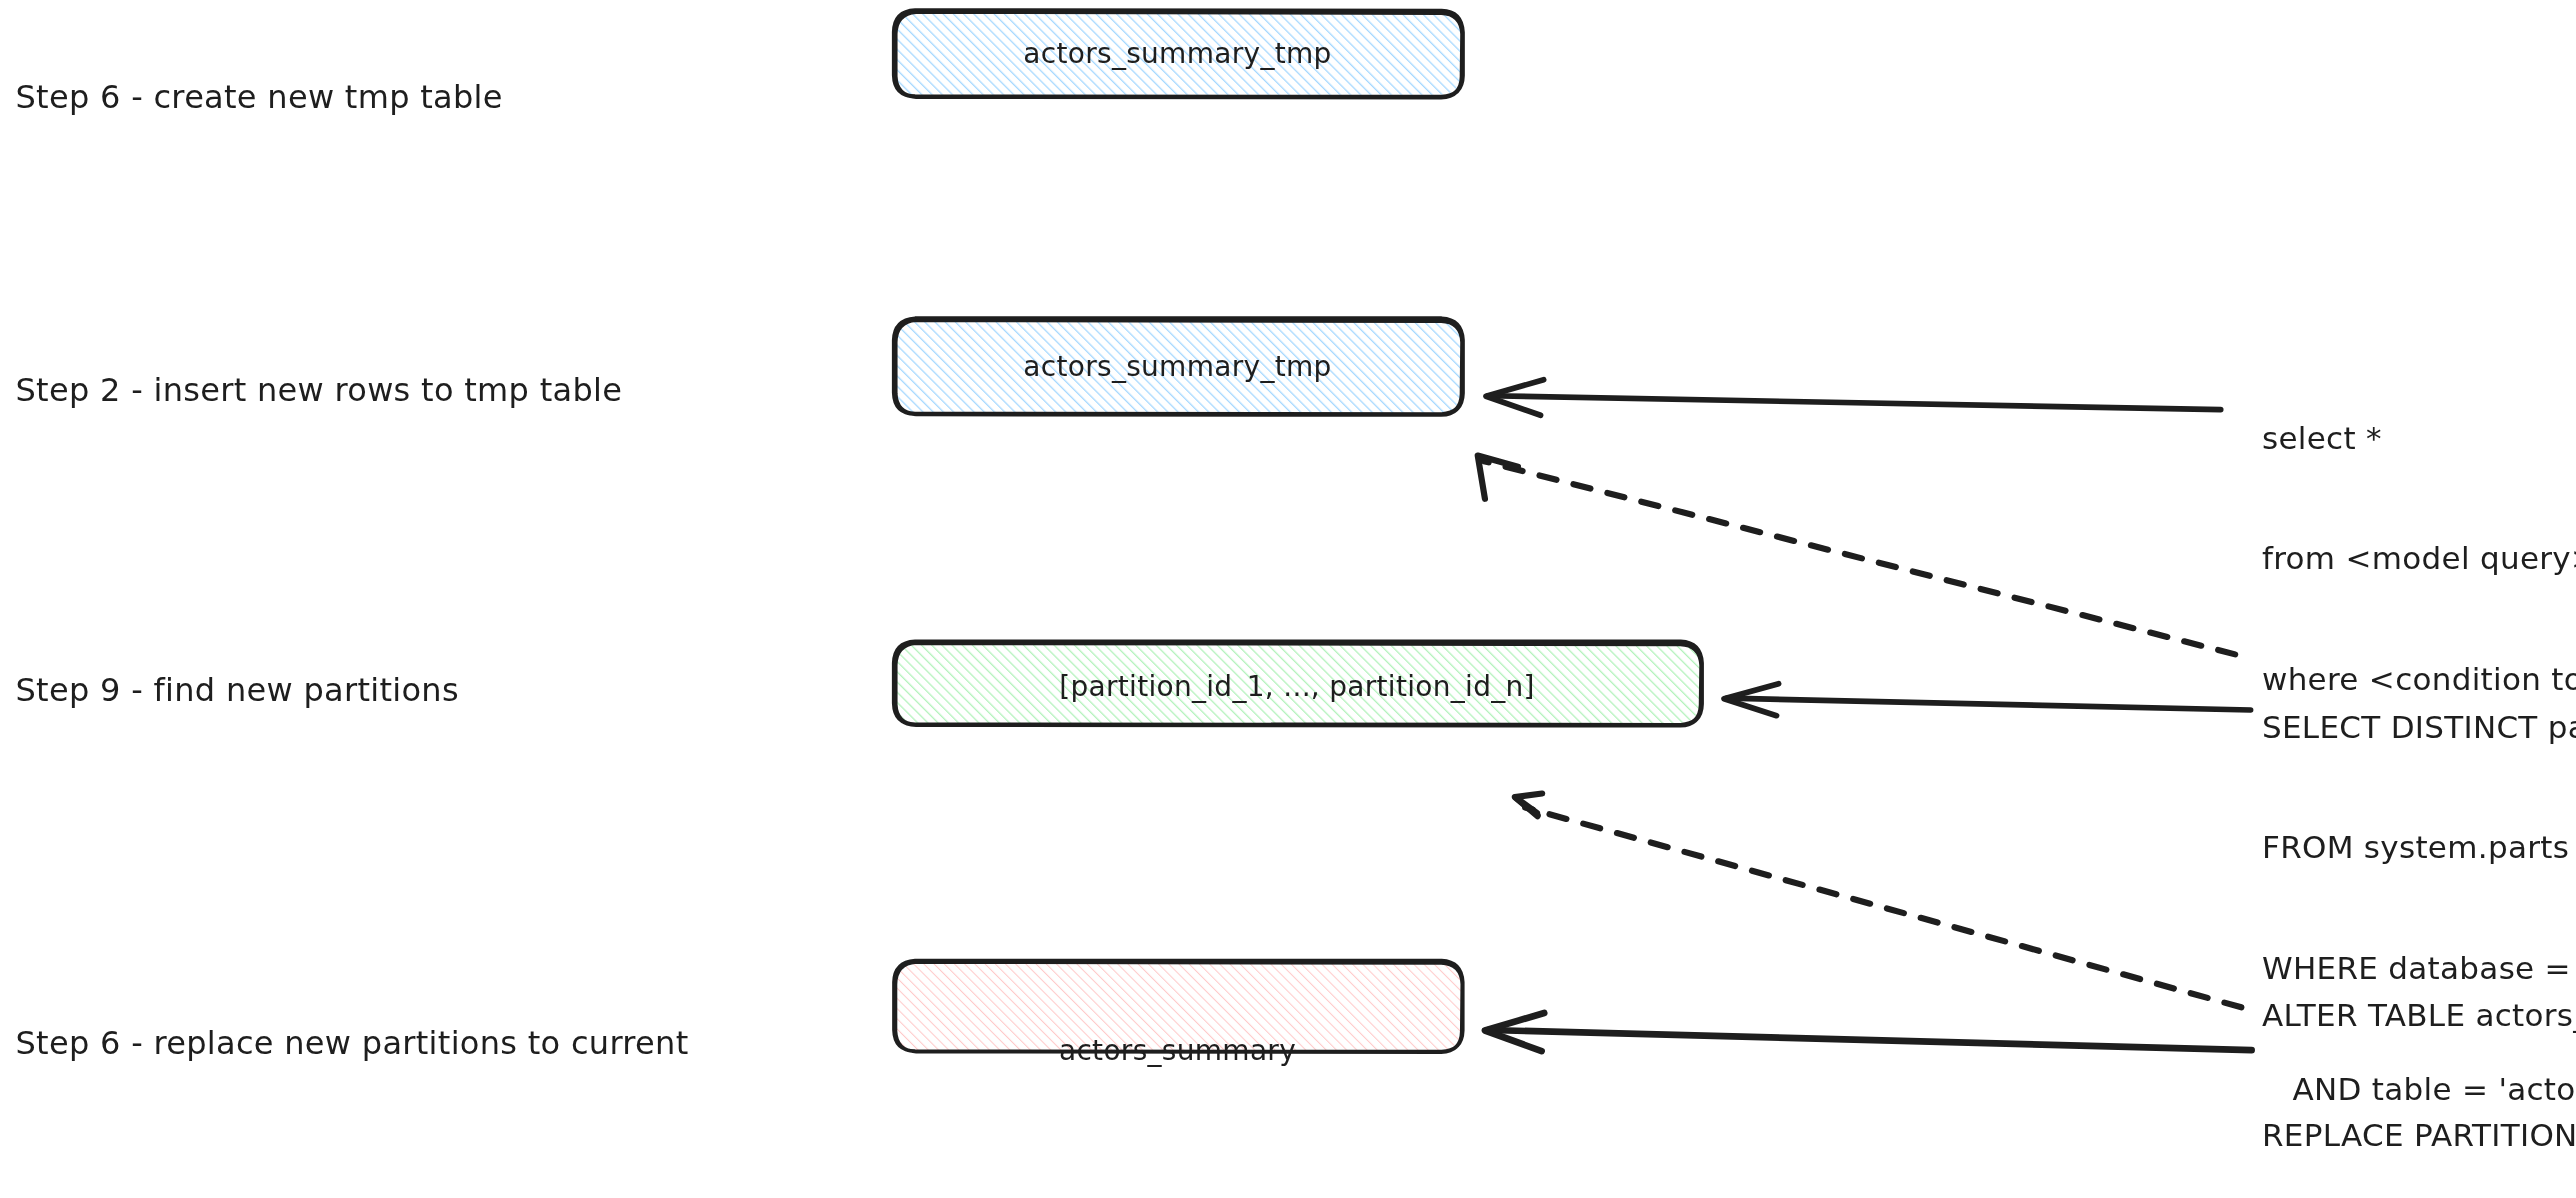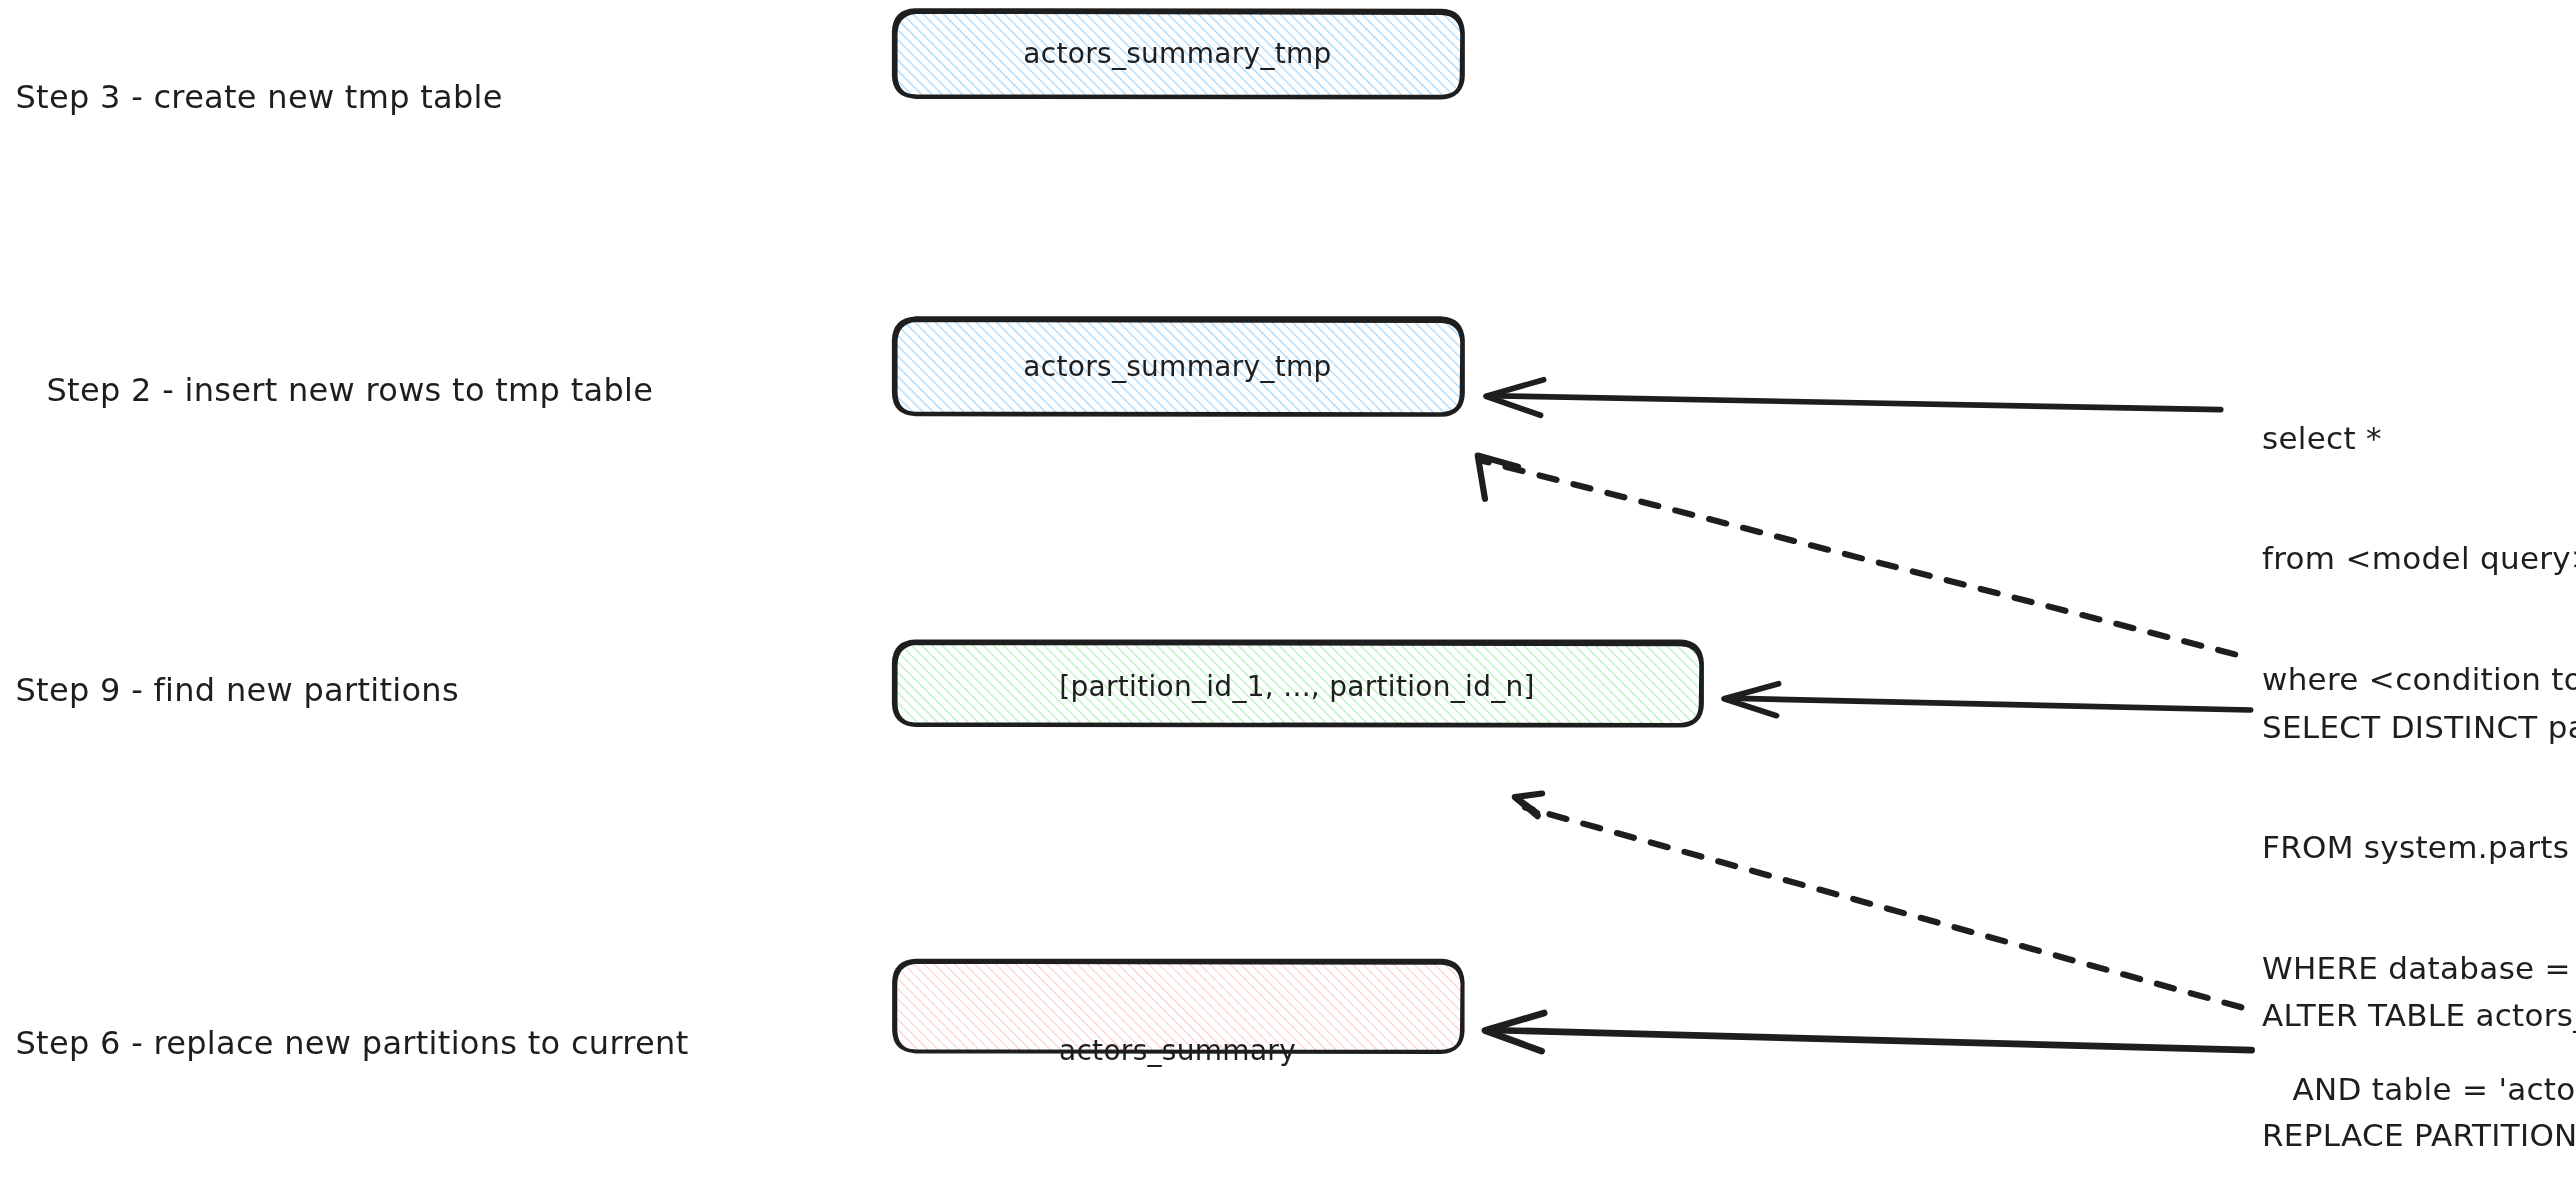--- a/index.html
+++ b/index.html
@@ -112,22 +112,22 @@
     <path d="M2882,968 L2868,884 L2946,906" fill="none" stroke="#1e1e1e" stroke-width="12" stroke-linecap="round" stroke-linejoin="round"></path>
   </g>
 
   <g>
     <path d="M4350,1955 L2960,1567" fill="none" stroke="#1e1e1e" stroke-width="12" stroke-linecap="round" stroke-dasharray="34 34"></path>
     <path d="M2983,1578 L2942,1548 L2984,1582" fill="none" stroke="#1e1e1e" stroke-width="12" stroke-linecap="round" stroke-linejoin="round"></path>
     <path d="M2993,1540 L2940,1547 L2984,1584" fill="none" stroke="#1e1e1e" stroke-width="12" stroke-linecap="round" stroke-linejoin="round"></path>
   </g>
 </svg>
 
-<div class="step-label" style="left:15.5px; top:77px;">Step 3 - create new tmp table</div>
-<div class="step-label" style="left:15.5px; top:370px;margin-left:31px;">Step 2 - insert new rows to tmp table</div>
+<div class="step-label" style="left:15.5px; top:77px;">Step 6 - create new tmp table</div>
+<div class="step-label" style="left:15.5px; top:370px;">Step 2 - insert new rows to tmp table</div>
 <div class="step-label" style="left:15.5px; top:670px;">Step 9 - find new partitions</div>
 <div class="step-label" style="left:15.5px; top:1023px;">Step 6 - replace new partitions to current</div>
 
 <div class="node-label" style="left:893px; top:37px; width:569px;">actors_summary_tmp</div>
 <div class="node-label" style="left:893px; top:350px; width:569px;">actors_summary_tmp</div>
 <div class="node-label" style="left:893px; top:670px; width:808px;">[partition_id_1, ..., partition_id_n]</div>
 <div class="node-label" style="left:893px; top:1034px; width:569px;">actors_summary</div>
 
 <div class="sql-block" style="left:2262px; top:337px;">
   <div>select *</div>

